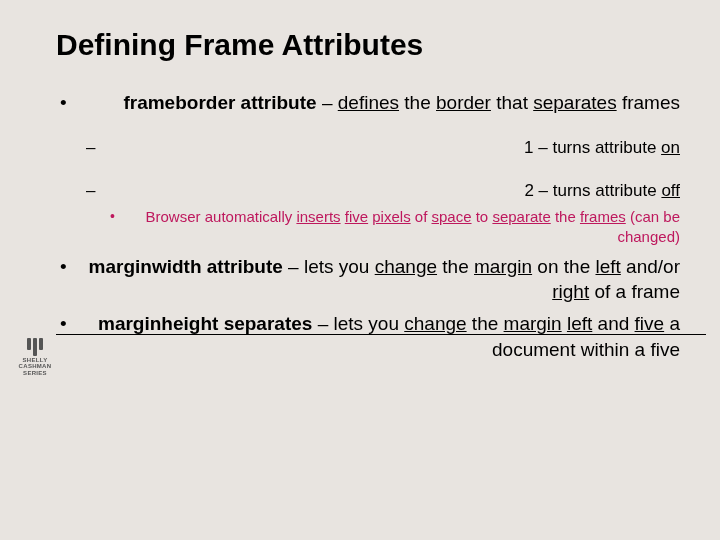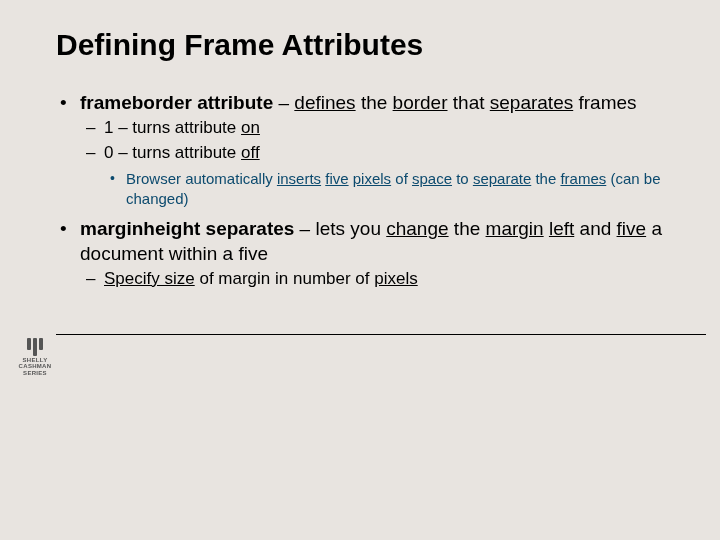--- a/index.html
+++ b/index.html
@@ -15,21 +15,21 @@
     height: 385px;
     position: relative;
     padding: 28px 40px 0 56px;
   }
   .title {
     font-size: 30px;
     font-weight: bold;
     color: #000;
     margin-bottom: 28px;
   }
-  ul { list-style: none; }
+  ul { list-style: none; text-align: right; }
   .lvl1 > li {
     position: relative;
     padding-left: 24px;
     font-size: 19px;
     color: #000;
     line-height: 1.35;
     margin-bottom: 6px;
   }
   .lvl1 > li::before {
     content: "•";
@@ -37,34 +37,34 @@
     left: 4px;
     top: 0;
     font-size: 19px;
   }
   .lvl2 > li {
     position: relative;
     padding-left: 24px;
     font-size: 17px;
     color: #000;
     line-height: 1.4;
-    margin-top: 0;
+    margin-top: 20px;
     margin-bottom: 2px;
   }
   .lvl2 > li::before {
     content: "–";
     position: absolute;
     left: 6px;
     top: 0;
   }
   .lvl3 > li {
     position: relative;
     padding-left: 22px;
     font-size: 15px;
-    color: #0c4a6e;
+    color: #be185d;
     line-height: 1.35;
     margin-top: 4px;
   }
   .lvl3 > li::before {
     content: "•";
     position: absolute;
     left: 6px;
     top: 0;
     font-size: 14px;
   }
@@ -120,38 +120,36 @@
 
   <ul class="lvl1">
 
     <li>
       <span class="b">frameborder attribute</span><span> – </span><span class="u">defines</span><span> the </span><span class="u">border</span><span> that </span><span class="u">separates</span><span> frames</span>
       <ul class="lvl2">
         <li>
           <span>1 – turns attribute </span><span class="u">on</span>
         </li>
         <li>
-          <span>0 – turns attribute </span><span class="u">off</span>
+          <span>2 – turns attribute </span><span class="u">off</span>
           <ul class="lvl3">
             <li>
               <span>Browser automatically </span><span class="u">inserts</span><span> </span><span class="u">five</span><span> </span><span class="u">pixels</span><span> of </span><span class="u">space</span><span> to </span><span class="u">separate</span><span> the </span><span class="u">frames</span><span> (can be changed)</span>
             </li>
           </ul>
         </li>
       </ul>
     </li>
 
+    <li>
+      <span class="b">marginwidth attribute</span><span> – lets you </span><span class="u">change</span><span> the </span><span class="u">margin</span><span> on the </span><span class="u">left</span><span> and/or </span><span class="u">right</span><span> of a frame</span>
+    </li>
 
     <li>
       <span class="b">marginheight separates</span><span> – lets you </span><span class="u">change</span><span> the </span><span class="u">margin</span><span> </span><span class="u">left</span><span> and </span><span class="u">five</span><span> a document within a five</span>
-      <ul class="lvl2">
-        <li>
-          <span class="u">Specify size</span><span> of margin in number of </span><span class="u">pixels</span>
-        </li>
-      </ul>
     </li>
 
   </ul>
 
   <div class="footer-line"></div>
 
   <div class="logo">
     <div class="bars">
       <div class="bar b1"></div>
       <div class="bar b2"></div>

